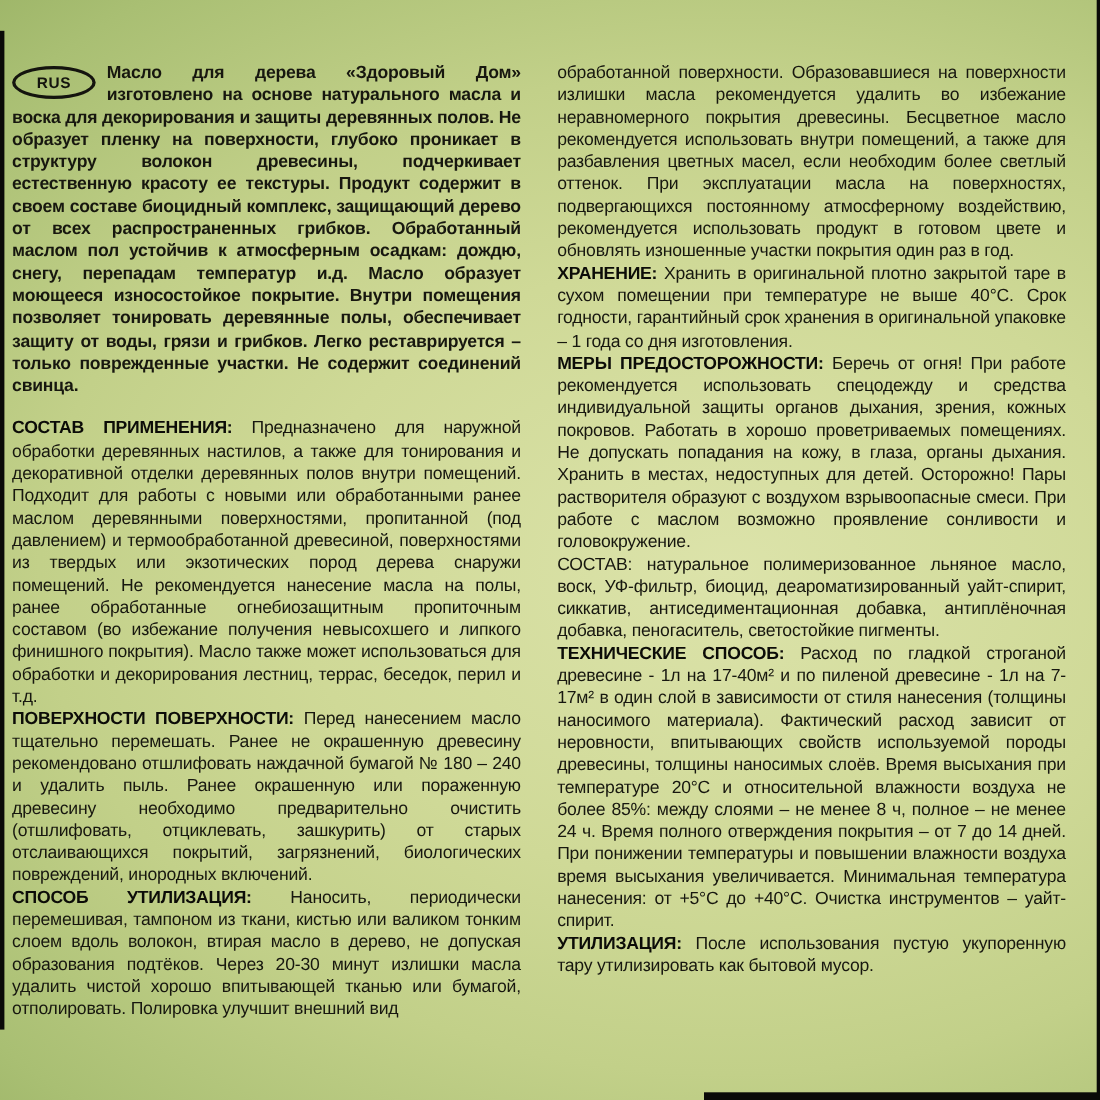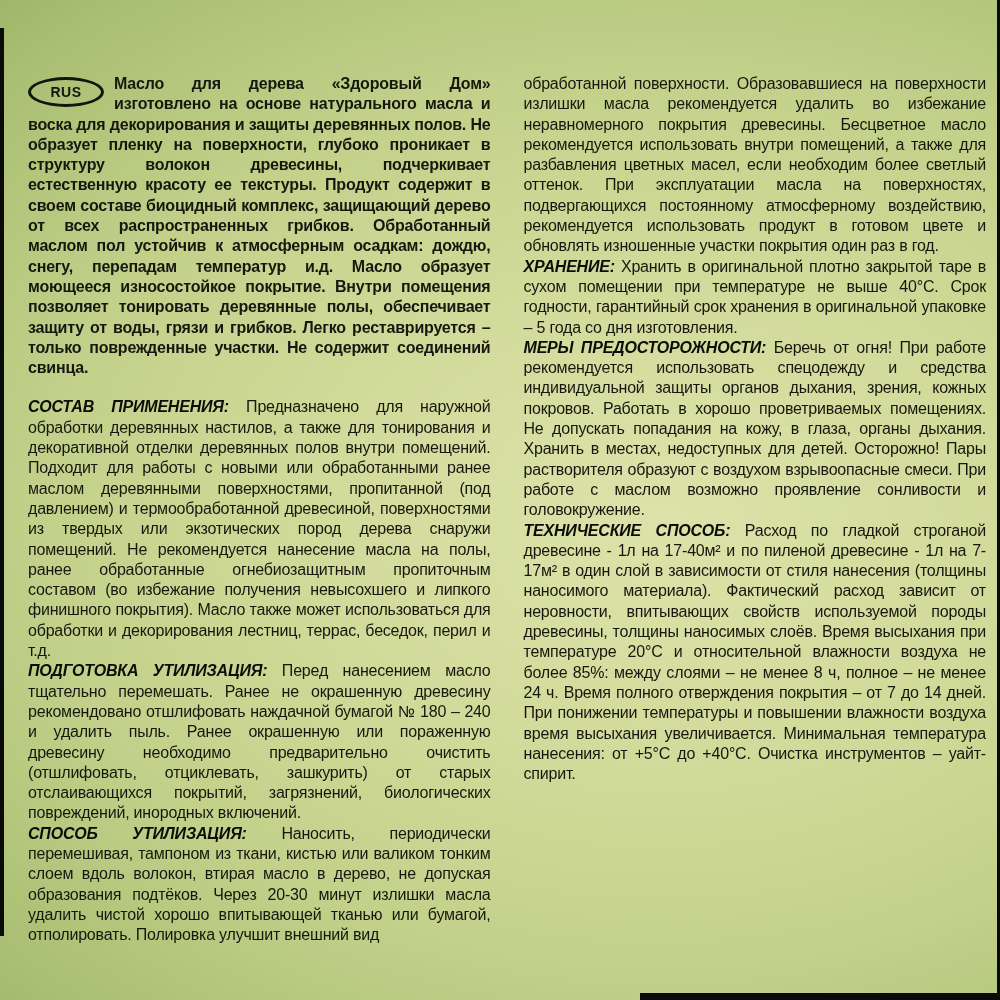--- a/index.html
+++ b/index.html
@@ -15,36 +15,36 @@
         #a9bf73 68%, #90aa5c 85%, #7d984c 100%);
     overflow: hidden;
   }
   
   .edge { position: absolute; background: #0a0a08; }
   .edge-left   { left: 0; top: 28px; width: 4px; height: 908px; }
   .edge-right  { right: 0; top: 0; width: 3px; height: 1000px; }
   .edge-bottom { right: 0; bottom: 0; width: 360px; height: 7px; }
 
   .columns {
-    position: absolute; left: 28px; top: 57px; width: 958px;
-    display: flex; gap: 33px; margin-top: 17px;
+    position: absolute; left: 11px; top: 57px; width: 958px;
+    display: flex; gap: 33px;
   }
   .col { flex: 1; min-width: 0; }
 
   .col p {
     margin: 0;
     font-size: 16px;
     line-height: 20.3px;
     letter-spacing: -0.2px;
     color: #17170f;
     text-align: justify;
     text-align-last: left;
   }
   p.intro { font-weight: bold; margin-bottom: 19px; }
-  .col b, .col .h-bold { font-weight: bold; color: #0c0c08; font-style: italic; }
+  .col b, .col .h-bold { font-weight: bold; color: #0c0c08; }
   .h-regular { font-weight: normal; }
 
   .rus-badge {
     float: left;
     box-sizing: border-box;
     width: 76px; height: 30px;
     margin: 3px 10px 7px 0;
     border: 3px solid #14140e;
     border-radius: 50%;
     display: flex; align-items: center; justify-content: center;
@@ -69,47 +69,55 @@
           </span>
         <span>Масло для дерева «Здоровый Дом» изготовлено на основе натурального масла и воска для декорирования и защиты деревянных полов. Не образует пленку на поверхности, глубоко проникает в структуру волокон древесины, подчеркивает естественную красоту ее текстуры. Продукт содержит в своем составе биоцидный комплекс, защищающий дерево от всех распространенных грибков. Обработанный маслом пол устойчив к атмосферным осадкам: дождю, снегу, перепадам температур и.д. Масло образует моющееся износостойкое покрытие. Внутри помещения позволяет тонировать деревянные полы, обеспечивает защиту от воды, грязи и грибков. Легко реставрируется – только поврежденные участки. Не содержит соединений свинца.</span>
       </p>
 
       <p class="section">
         <b>СОСТАВ ПРИМЕНЕНИЯ:</b>
         <span>Предназначено для наружной обработки деревянных настилов, а также для тонирования и декоративной отделки деревянных полов внутри помещений. Подходит для работы с новыми или обработанными ранее маслом деревянными поверхностями, пропитанной (под давлением) и термообработанной древесиной, поверхностями из твердых или экзотических пород дерева снаружи помещений. Не рекомендуется нанесение масла на полы, ранее обработанные огнебиозащитным пропиточным составом (во избежание получения невысохшего и липкого финишного покрытия). Масло также может использоваться для обработки и декорирования лестниц, террас, беседок, перил и т.д.</span>
       </p>
 
       <p class="section">
-        <b>ПОДГОТОВКА УТИЛИЗАЦИЯ:</b>
+        <b>ПОВЕРХНОСТИ ПОВЕРХНОСТИ:</b>
         <span>Перед нанесением масло тщательно перемешать. Ранее не окрашенную древесину рекомендовано отшлифовать наждачной бумагой № 180 – 240 и удалить пыль. Ранее окрашенную или пораженную древесину необходимо предварительно очистить (отшлифовать, отциклевать, зашкурить) от старых отслаивающихся покрытий, загрязнений, биологических повреждений, инородных включений.</span>
       </p>
 
       <p class="section">
         <b>СПОСОБ УТИЛИЗАЦИЯ:</b>
         <span>Наносить, периодически перемешивая, тампоном из ткани, кистью или валиком тонким слоем вдоль волокон, втирая масло в дерево, не допуская образования подтёков. Через 20-30 минут излишки масла удалить чистой хорошо впитывающей тканью или бумагой, отполировать. Полировка улучшит внешний вид</span>
       </p>
     </div>
 
     <div class="col">
       <p class="section">
         <span>обработанной поверхности. Образовавшиеся на поверхности излишки масла рекомендуется удалить во избежание неравномерного покрытия древесины. Бесцветное масло рекомендуется использовать внутри помещений, а также для разбавления цветных масел, если необходим более светлый оттенок. При эксплуатации масла на поверхностях, подвергающихся постоянному атмосферному воздействию, рекомендуется использовать продукт в готовом цвете и обновлять изношенные участки покрытия один раз в год.</span>
       </p>
 
       <p class="section">
         <b>ХРАНЕНИЕ:</b>
-        <span>Хранить в оригинальной плотно закрытой таре в сухом помещении при температуре не выше 40°С. Срок годности, гарантийный срок хранения в оригинальной упаковке – 5 года со дня изготовления.</span>
+        <span>Хранить в оригинальной плотно закрытой таре в сухом помещении при температуре не выше 40°С. Срок годности, гарантийный срок хранения в оригинальной упаковке – 1 года со дня изготовления.</span>
       </p>
 
       <p class="section">
         <b>МЕРЫ ПРЕДОСТОРОЖНОСТИ:</b>
         <span>Беречь от огня! При работе рекомендуется использовать спецодежду и средства индивидуальной защиты органов дыхания, зрения, кожных покровов. Работать в хорошо проветриваемых помещениях. Не допускать попадания на кожу, в глаза, органы дыхания. Хранить в местах, недоступных для детей. Осторожно! Пары растворителя образуют с воздухом взрывоопасные смеси. При работе с маслом возможно проявление сонливости и головокружение.</span>
       </p>
 
+      <p class="section">
+        <span class="h-regular">СОСТАВ:</span>
+        <span>натуральное полимеризованное льняное масло, воск, УФ-фильтр, биоцид, деароматизированный уайт-спирит, сиккатив, антиседиментационная добавка, антиплёночная добавка, пеногаситель, светостойкие пигменты.</span>
+      </p>
 
       <p class="section">
         <b>ТЕХНИЧЕСКИЕ СПОСОБ:</b>
         <span>Расход по гладкой строганой древесине - 1л на 17-40м² и по пиленой древесине - 1л на 7-17м² в один слой в зависимости от стиля нанесения (толщины наносимого материала). Фактический расход зависит от неровности, впитывающих свойств используемой породы древесины, толщины наносимых слоёв. Время высыхания при температуре 20°С и относительной влажности воздуха не более 85%: между слоями – не менее 8 ч, полное – не менее 24 ч. Время полного отверждения покрытия – от 7 до 14 дней. При понижении температуры и повышении влажности воздуха время высыхания увеличивается. Минимальная температура нанесения: от +5°С до +40°С. Очистка инструментов – уайт-спирит.</span>
       </p>
 
+      <p class="section">
+        <b>УТИЛИЗАЦИЯ:</b>
+        <span>После использования пустую укупоренную тару утилизировать как бытовой мусор.</span>
+      </p>
     </div>
 
   </div>
 </div>
 
 </body></html>

